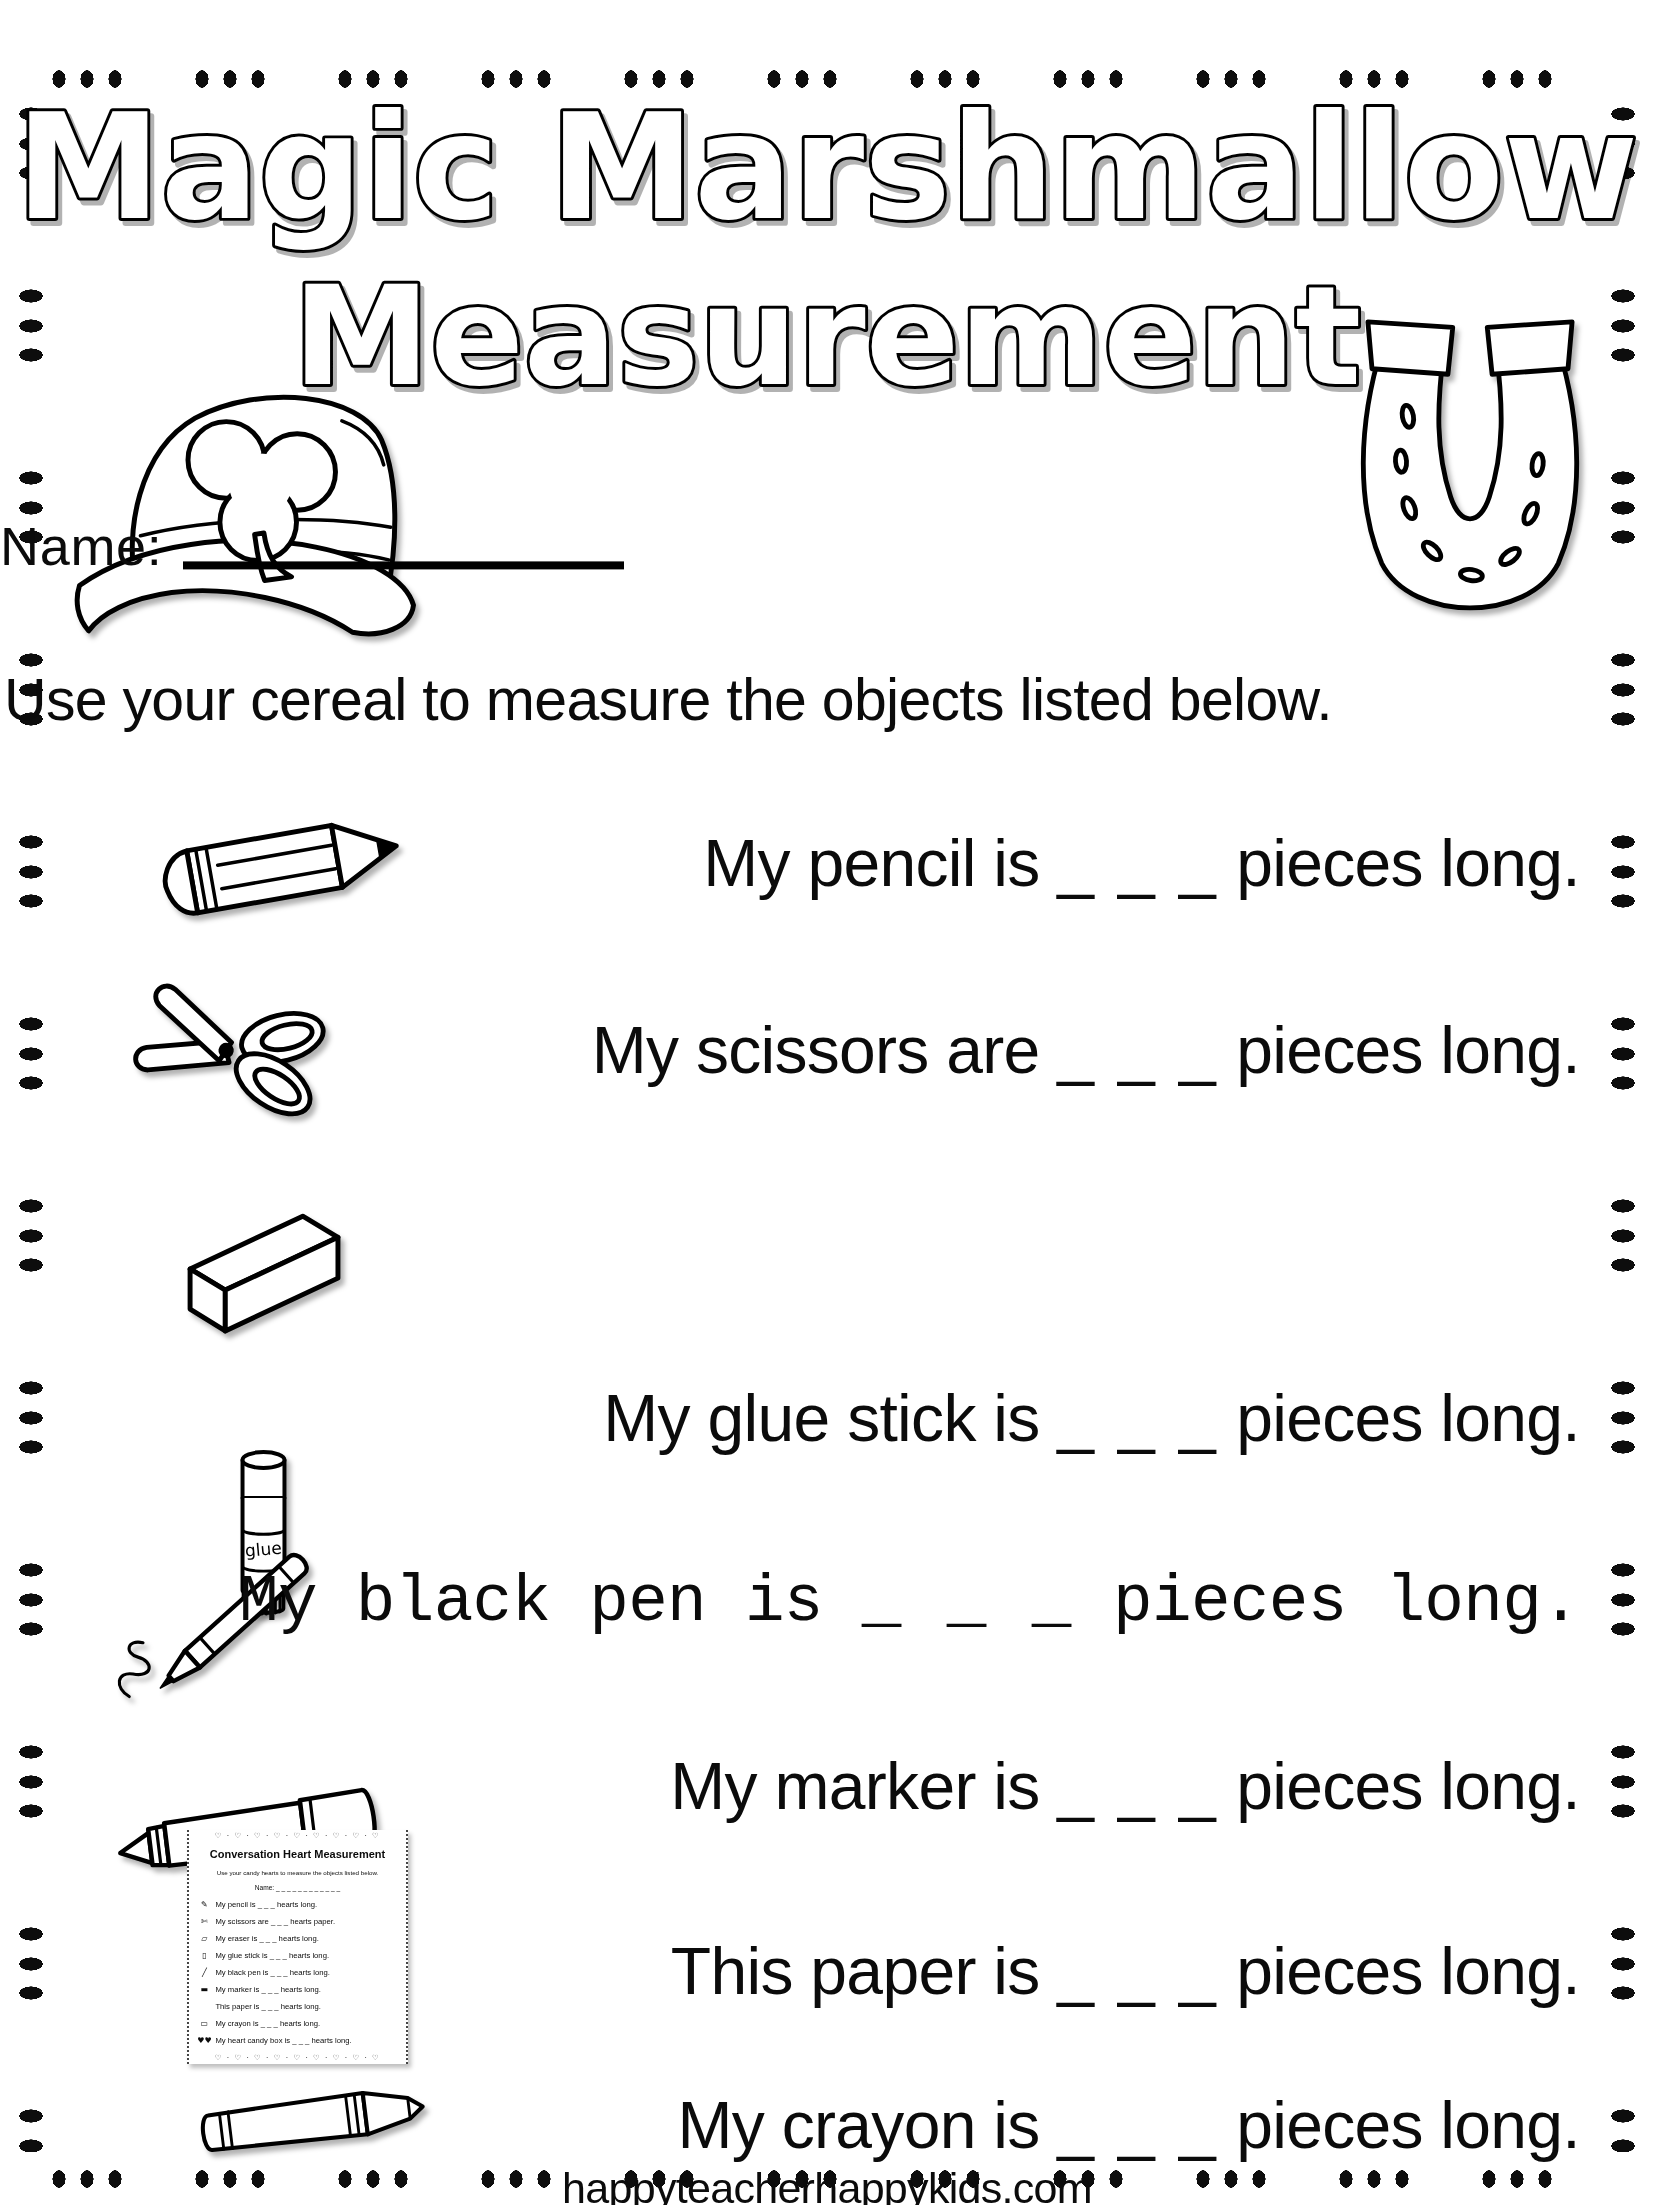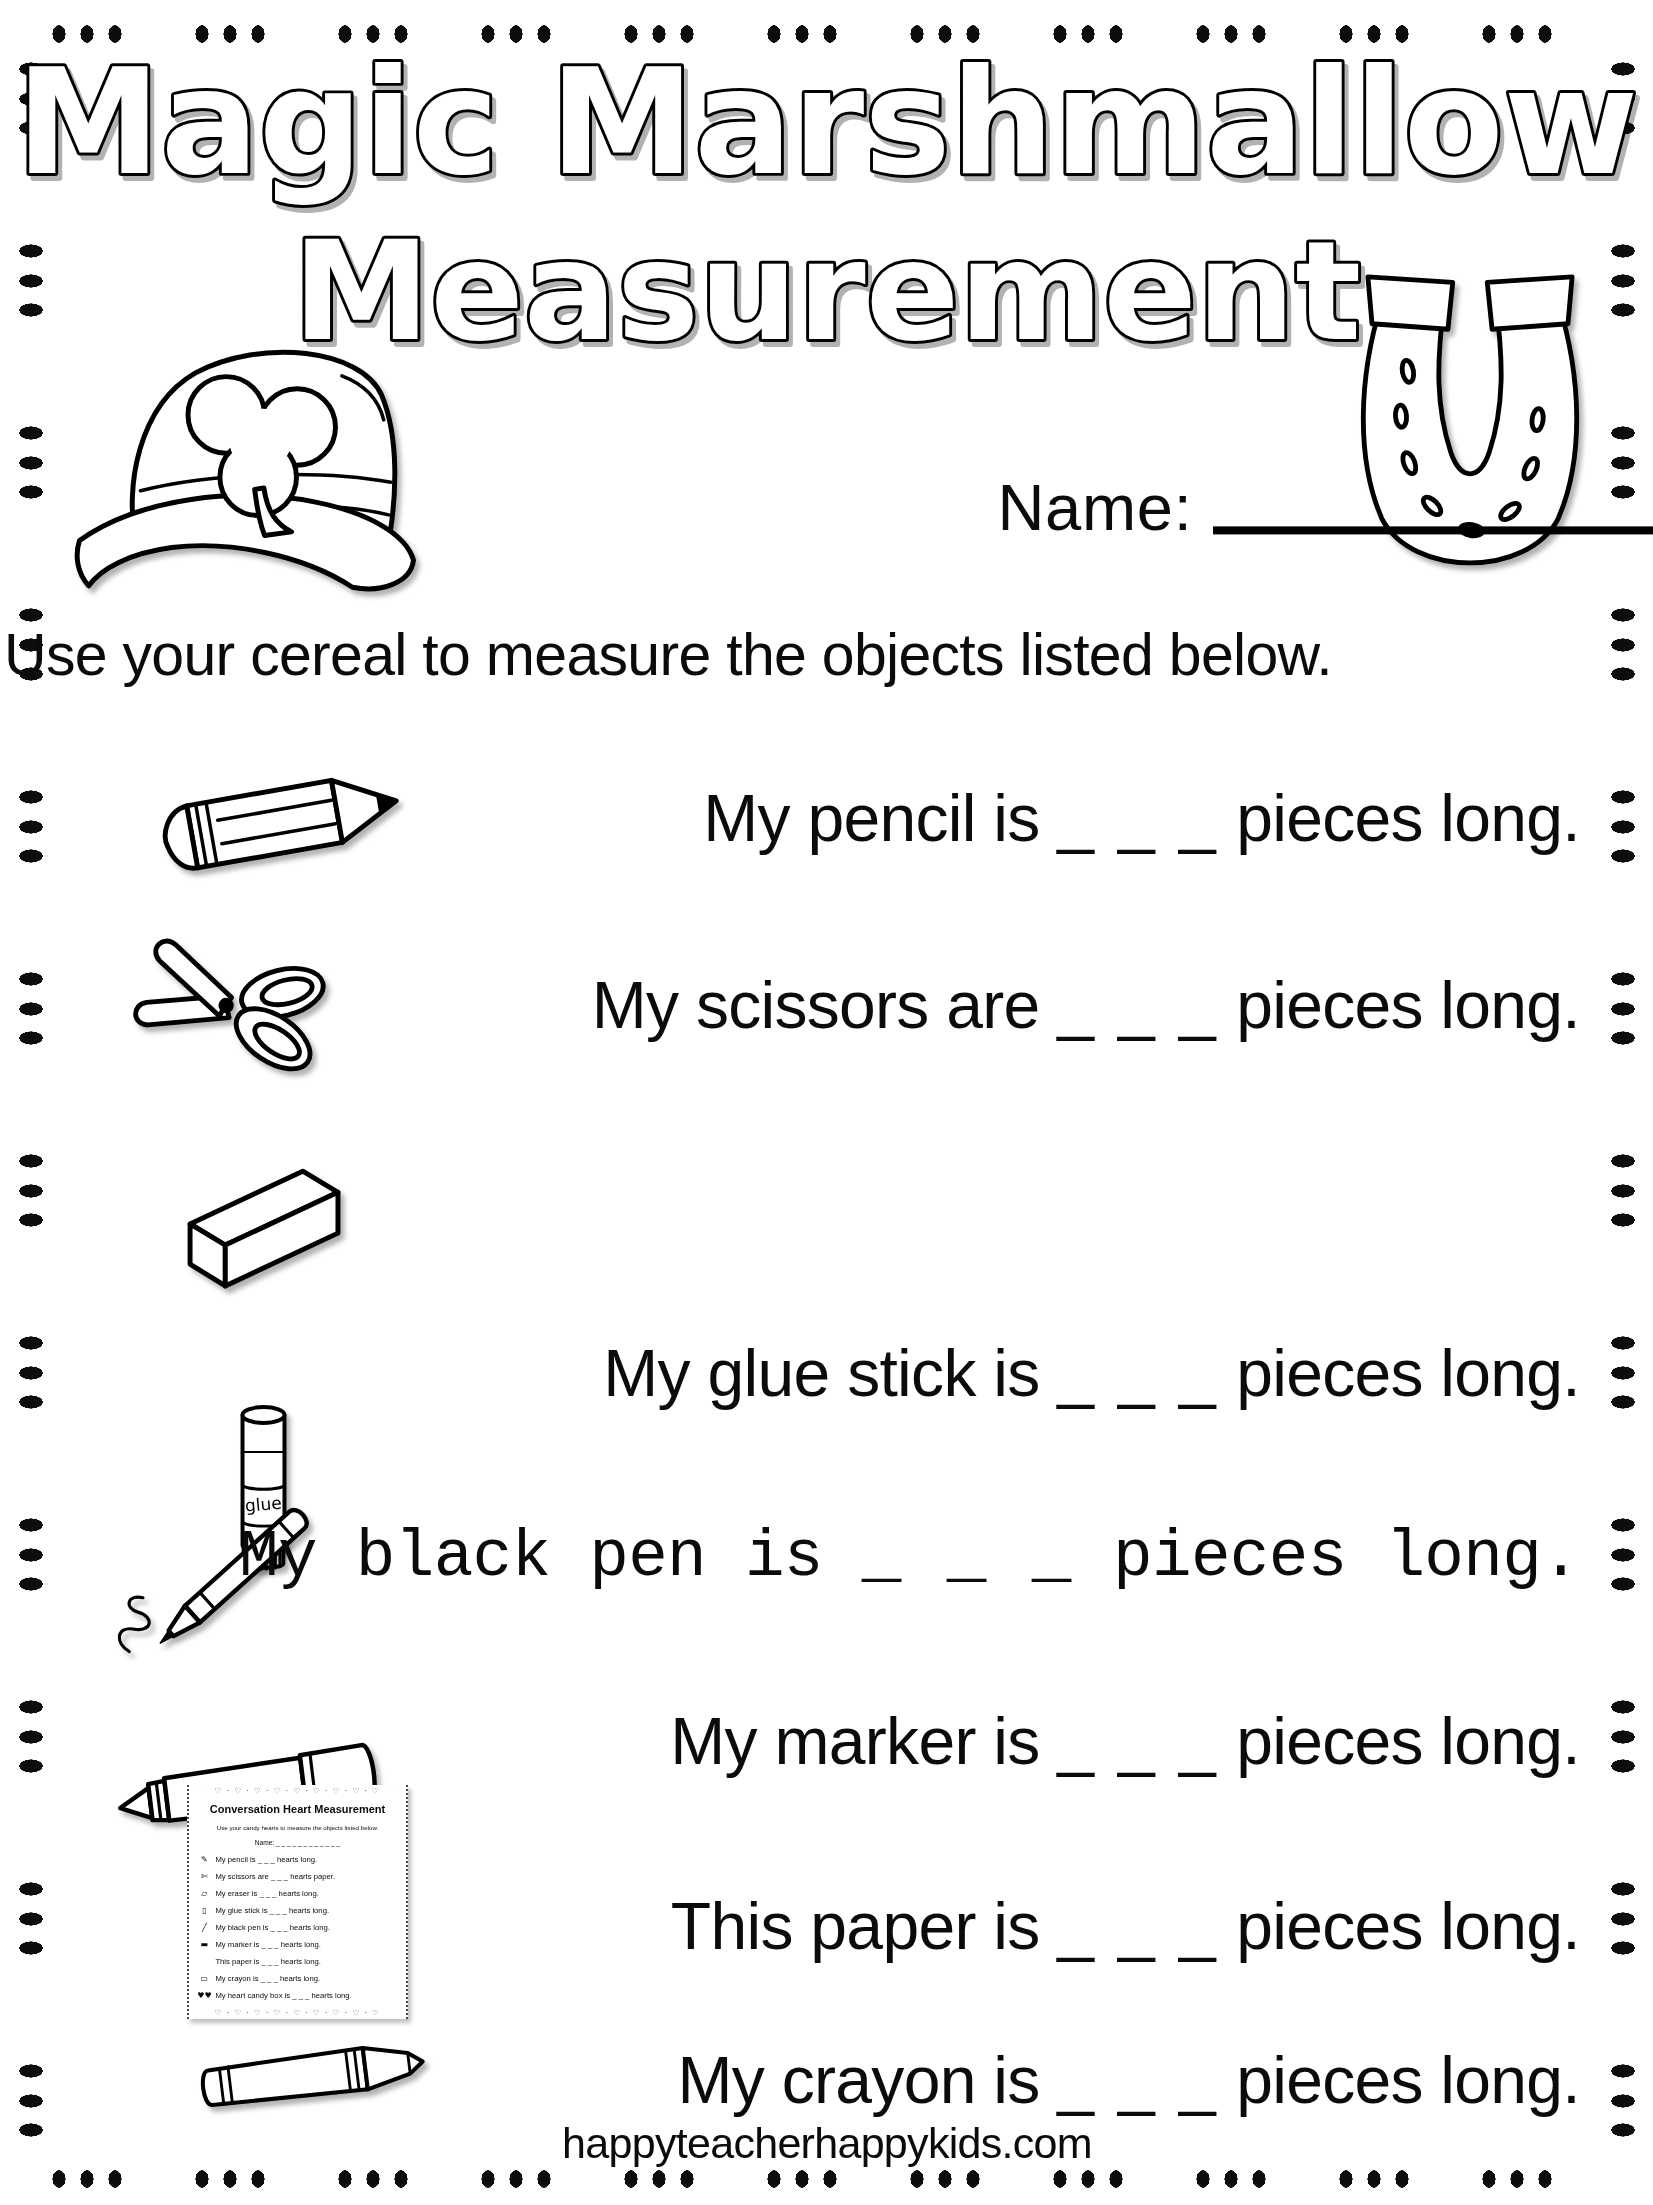--- a/index.html
+++ b/index.html
@@ -1,20 +1,20 @@
 <!DOCTYPE html>
 <html style="font-size:11.8px"><head>
 <meta charset="utf-8">
 <style>
   html,body{margin:0;padding:0;}
   body{
     width:1654px;height:2205px;background:#ffffff;position:relative;
     font-family:"Liberation Sans", sans-serif;color:#0b0b0b;overflow:hidden;
   }
-  .sheet{position:absolute;inset:0;}
+  .sheet{position:absolute;inset:0;margin-top:45px;}
 
   
   .b-top,.b-bottom{
     position:absolute;left:43px;right:43px;height:32px;
     background-image:
       radial-gradient(6.6px 8.8px at 16px 16px,#0d0d0d 98%,rgba(0,0,0,0)),
       radial-gradient(6.6px 8.8px at 44px 16px,#0d0d0d 98%,rgba(0,0,0,0)),
       radial-gradient(6.6px 8.8px at 72px 16px,#0d0d0d 98%,rgba(0,0,0,0));
     background-size:143px 32px;background-repeat:repeat-x;
   }
@@ -34,22 +34,22 @@
   
   .title-svg{position:absolute;left:0;top:22px;width:1654px;height:382px;
     filter:drop-shadow(4.4px 5.1px 0 rgba(0,0,0,0.30));}
   .title-svg text{
     font-family:"DejaVu Sans", sans-serif;font-weight:800;
     fill:#ffffff;stroke:#000000;paint-order:stroke fill;
     stroke-linejoin:round;text-anchor:middle;
   }
 
   
-  .name-row{position:absolute;left:0;right:0;top:470px;text-align:right;
-    font-size:65px;letter-spacing:0.7px;}
+  .name-row{position:absolute;left:0;right:0;top:470px;text-align:left;
+    font-size:54px;letter-spacing:0.7px;}
   .name-underline{display:inline-block;width:441px;border-bottom:8px solid #000;
     transform:translateY(4.4px);margin-left:20.6px;}
 
   
   .instruction{position:absolute;left:4px;right:0;top:621px;
     font-size:59px;letter-spacing:-0.7px;}
 
   
   .m-row{position:absolute;left:0;right:0;height:184px;}
   .m-text{position:absolute;right:74px;top:50%;transform:translateY(-50%);

